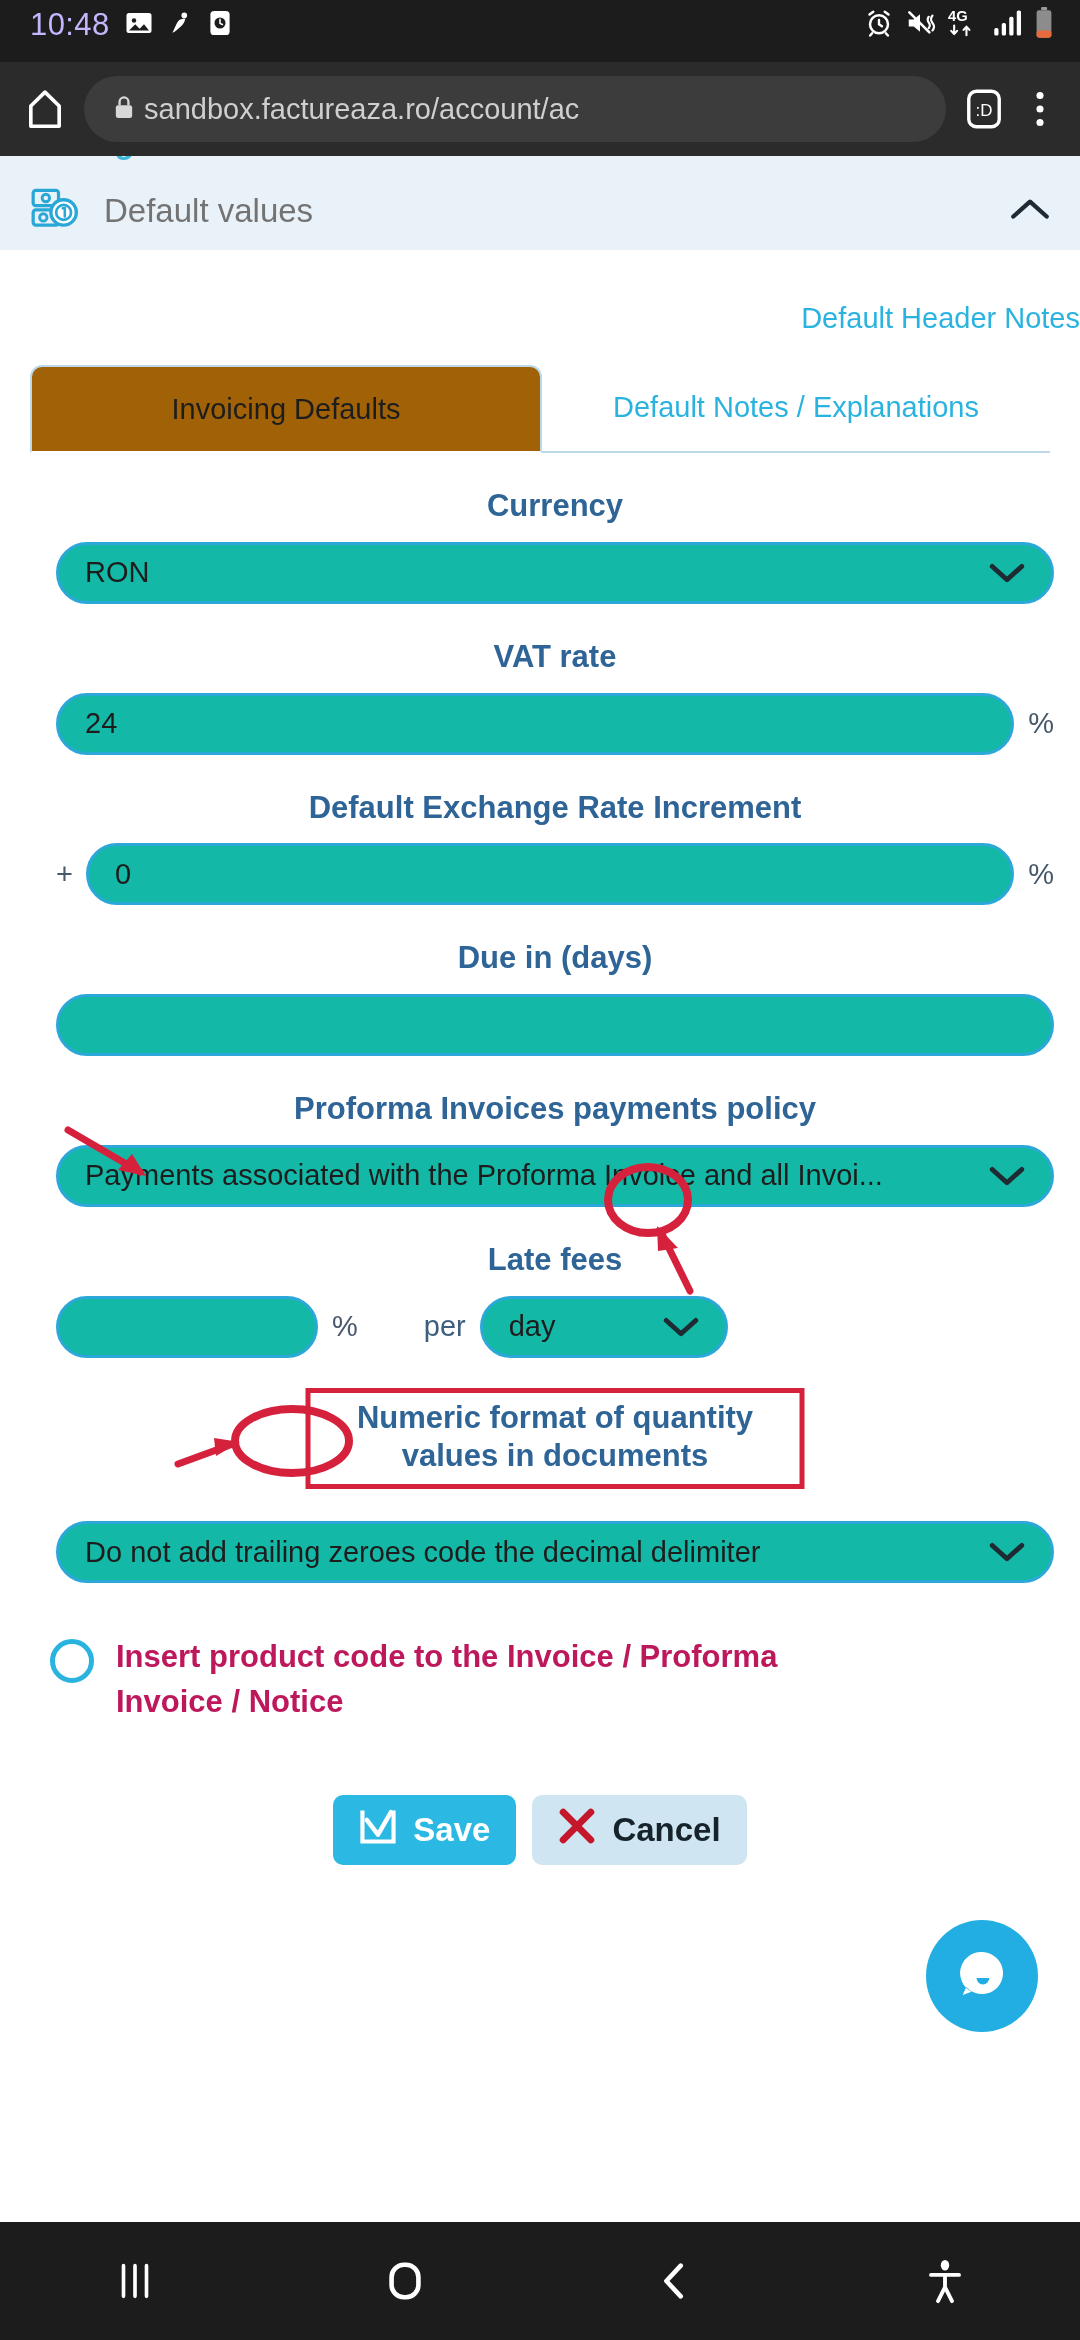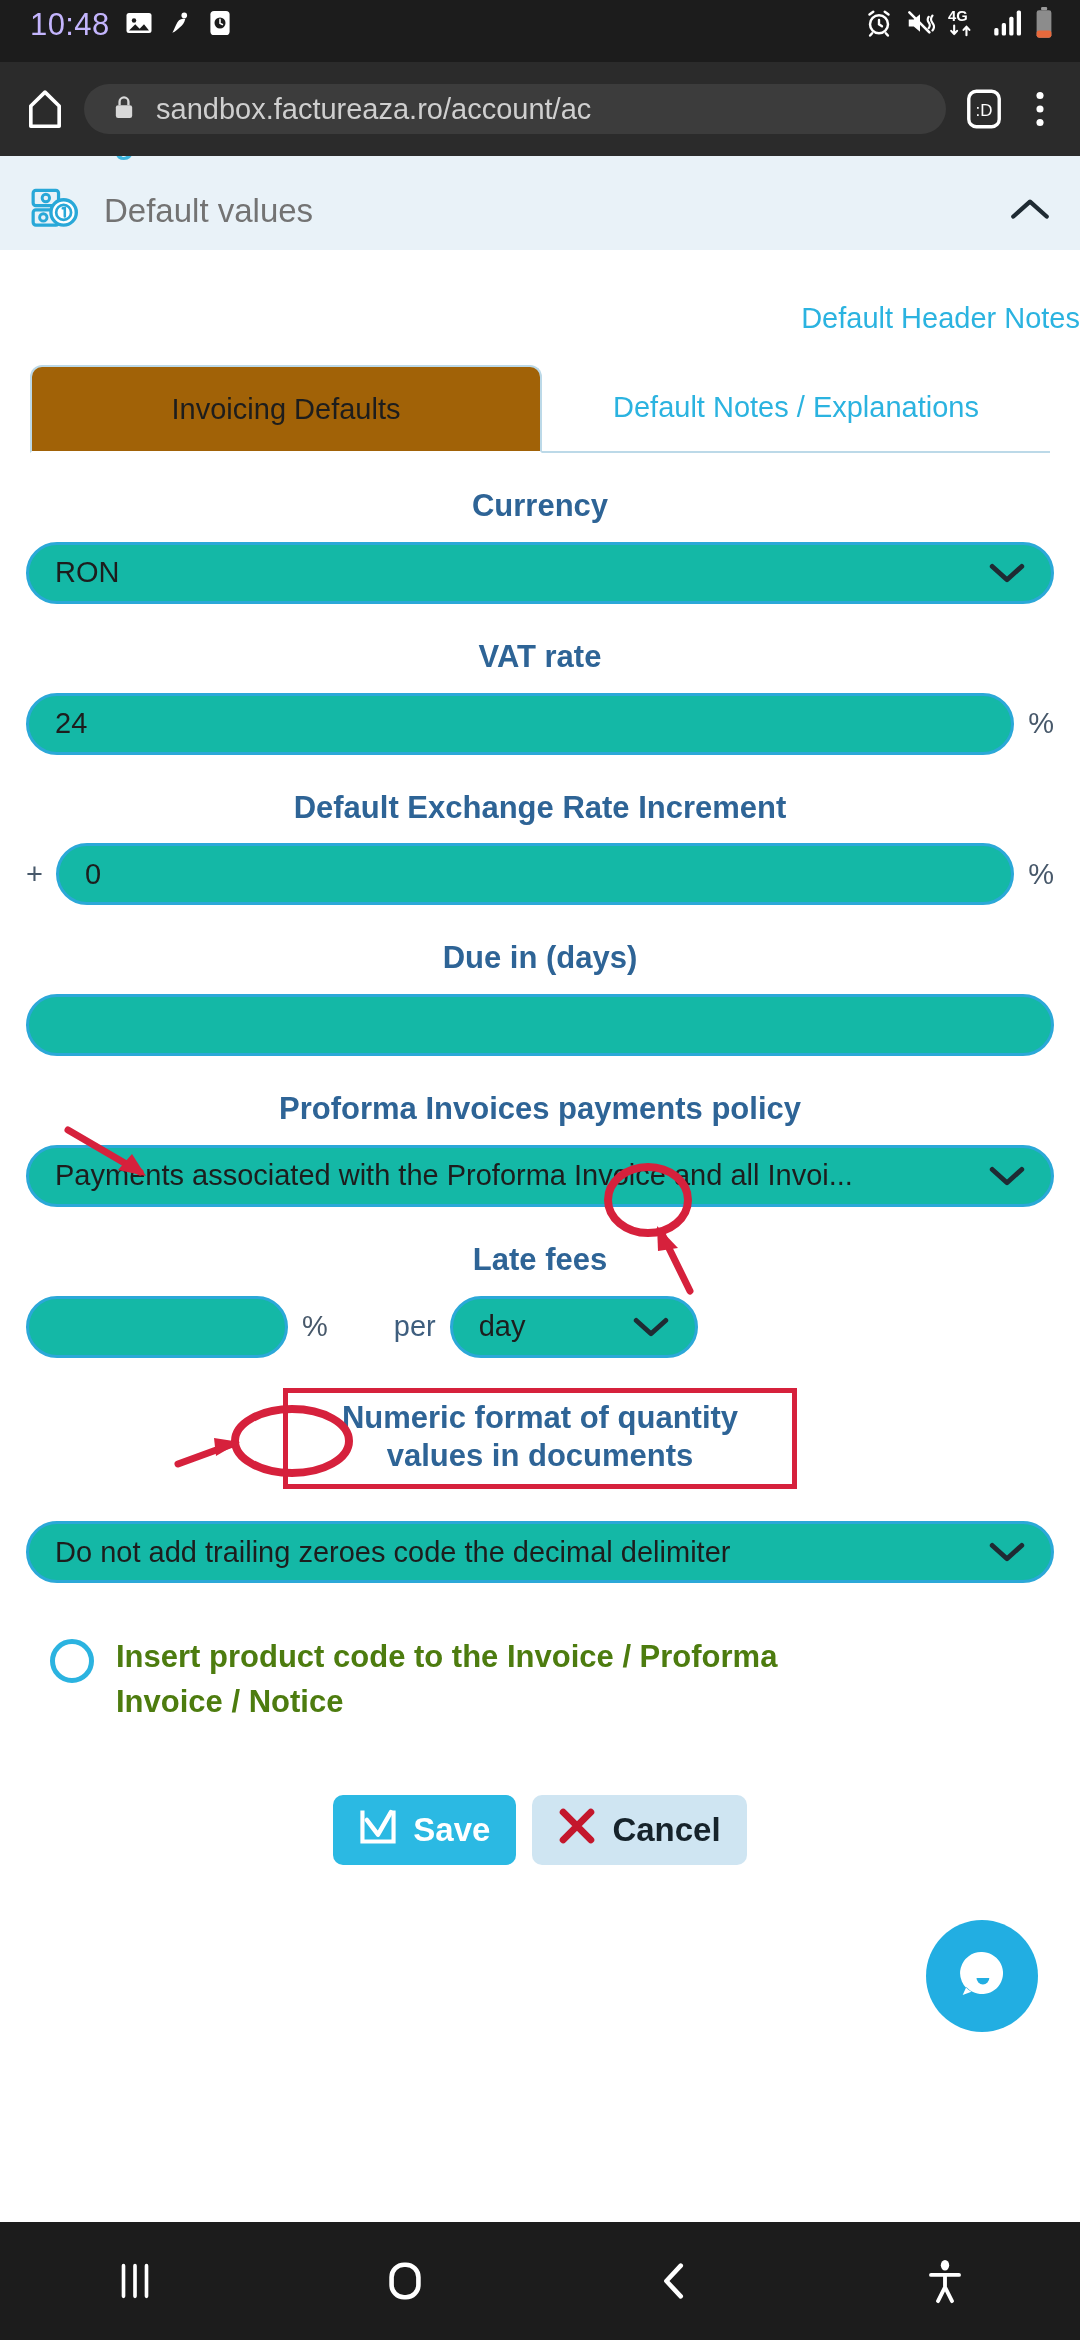--- a/index.html
+++ b/index.html
@@ -21,22 +21,22 @@
   #status-clock { font-size:31px; letter-spacing:.4px; }
   #status-right { display:flex; align-items:center; gap:11px; }
   .sb-ico { display:block; }
 
   
   #browser-bar {
     height:94px; background:#2b2b2b;
     display:flex; align-items:center; padding:0 22px; gap:16px;
   }
   #url-pill {
-    flex:1; height:50px; background:#3c3c3c; border-radius:34px;
-    display:flex; align-items:center; padding:0 26px; gap:18px;
+    flex:1; height:66px; background:#3c3c3c; border-radius:34px;
+    display:flex; align-items:center; padding:0 26px; gap:6px;
     overflow:hidden;
   }
   #url-text {
     color:#cfcfcf; font-size:29px; white-space:nowrap; overflow:hidden;
   }
   .chrome-btn { flex:0 0 auto; display:flex; align-items:center; justify-content:center; }
 
   
   #page {
     position:absolute; top:156px; left:0; right:0; bottom:118px;
@@ -78,21 +78,21 @@
   }
   .tab.active {
     background:#a16207; color:#1d1d1d;
     border:2px solid #bcd9e8; border-bottom:2px solid #ffffff;
     border-radius:12px 12px 0 0; margin-bottom:-2px;
   }
   .tab.inactive { color:#2bb3e0; }
 
   
   #form { padding:0 26px; }
-  .field { margin-top:34px; }
+  .field { margin-top:34px;margin-left:30px; }
   .field-label {
     text-align:center; font-size:31px; font-weight:bold; color:#2e6496;
     margin-bottom:16px; line-height:1.25;
   }
   .ctrl-row { display:flex; align-items:center; gap:14px; }
 
   .pill {
     flex:1; height:62px; border:3px solid #2ba8d8; border-radius:34px;
     background:#14b8a6; display:flex; align-items:center;
     padding:0 26px; overflow:hidden;
@@ -112,21 +112,21 @@
     margin-left:50%; transform:translateX(-50%);
   }
   .boxed-wrap { text-align:center; margin-bottom:16px; }
 
   
   #product-code-row {
     display:flex; align-items:flex-start; gap:22px;
     margin:52px 26px 0 50px;
   }
   #product-code-label {
-    font-size:31px; font-weight:bold; color:#4d7c0f; line-height:1.45;
+    font-size:31px; font-weight:bold; color:#be185d; line-height:1.45;
     max-width:700px;
   }
   .radio-circle {
     flex:0 0 auto; width:44px; height:44px; border-radius:50%;
     border:5px solid #2bb3e0; background:#ffffff; margin-top:4px;
   }
 
   
   #button-row {
     display:flex; justify-content:center; align-items:center; gap:16px;

